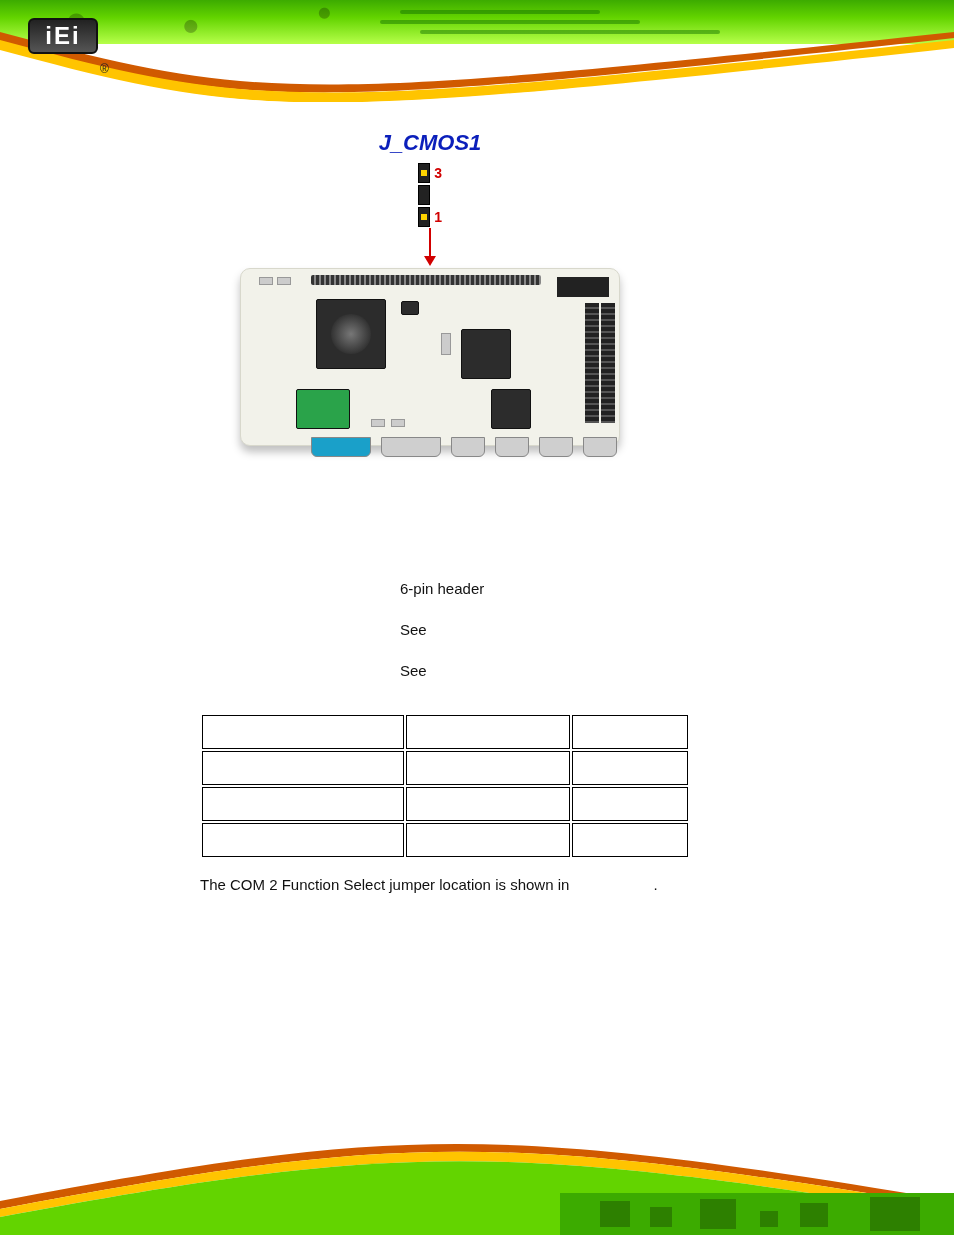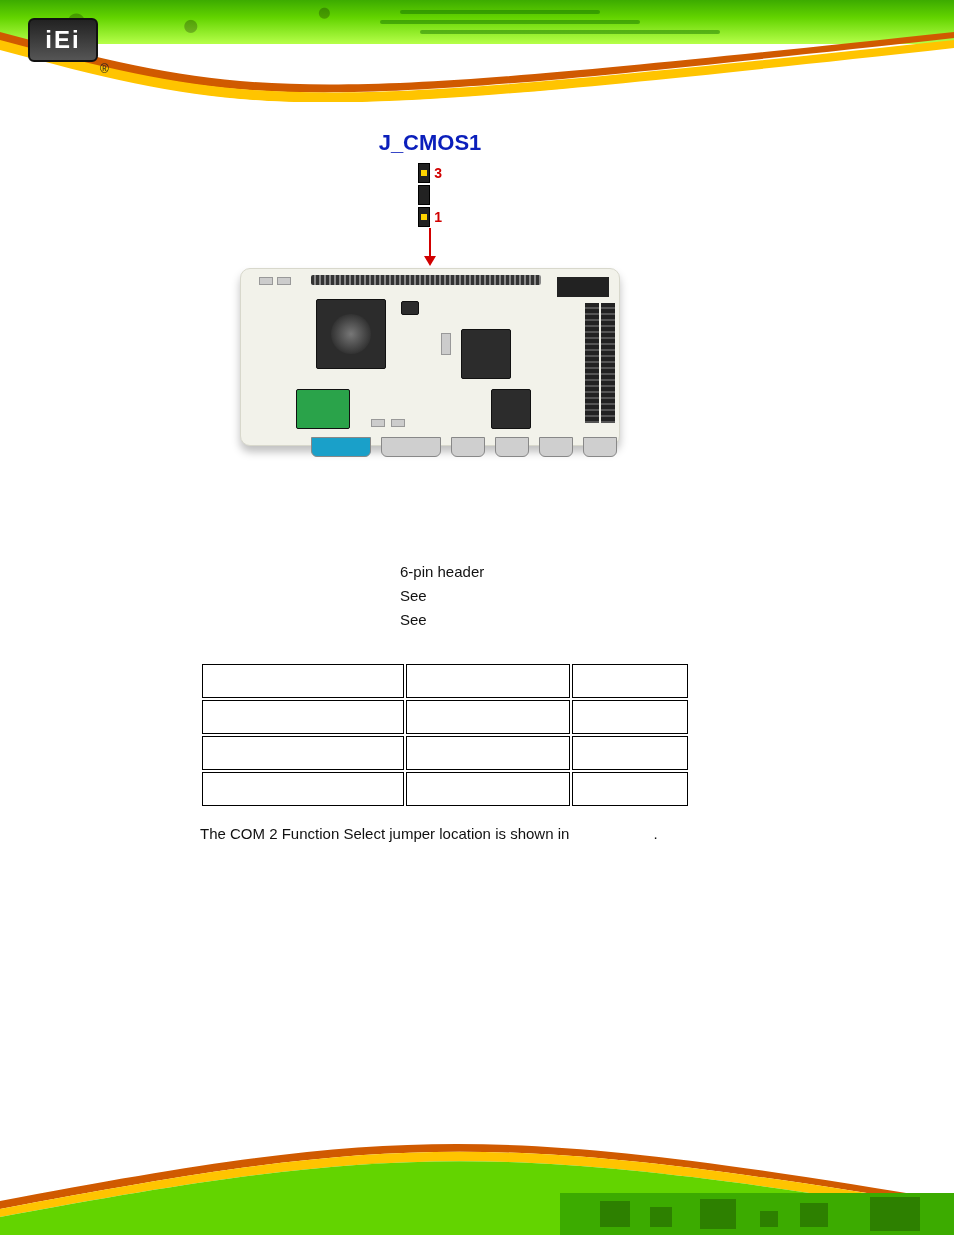--- a/index.html
+++ b/index.html
@@ -12,29 +12,29 @@
     background: linear-gradient(180deg,#3cab00 0%, #63d400 40%, #b6ff4a 100%); overflow:hidden; }
   .trace { position:absolute; height:4px; background:#0d6b00; opacity:.45; border-radius:2px; }
   .top-green::before{content:"";position:absolute;inset:0;background:
     radial-gradient(circle at 8% 50%, rgba(0,0,0,.25) 0 8px, transparent 9px),
     radial-gradient(circle at 20% 60%, rgba(0,0,0,.25) 0 6px, transparent 7px),
     radial-gradient(circle at 34% 30%, rgba(0,0,0,.25) 0 5px, transparent 6px);
   }
   .swoosh { position:absolute; top:32px; left:0; width:100%; height:70px; }
   .swoosh svg { width:100%; height:100%; display:block; }
   .logo-block { position:absolute; top:18px; left:28px; display:flex; align-items:center; gap:6px; z-index:5; }
-  .logo-box { width:70px; height:44px; background:
+  .logo-box { width:70px; height:36px; background:
       linear-gradient(180deg,#222 0%,#555 100%); border-radius:6px; display:flex; align-items:center; justify-content:center; color:#fff; font-weight:900; font-size:24px; letter-spacing:2px; border:2px solid #111; }
   .reg { position:absolute; top:62px; left:100px; font-size:12px; color:#222; }
   .brand { position:absolute; top:50px; left:118px; font-size:24px; font-weight:900;
     color:#4a4a4a; text-shadow:1px 1px 0 #cfcfcf, -1px -1px 0 #f0f0f0; letter-spacing:1px; }
 
   
   .figure { position:absolute; top:130px; left:190px; width:480px; text-align:center; }
-  .callout { font-weight:800; color:#0b1fbb; font-size:22px; }
+  .callout { font-weight:800; font-style:italic; color:#0b1fbb; font-size:22px; }
   .jumper { margin:6px auto 0; width:24px; }
   .jumper .pin { width:20px; height:20px; background:#222; border:1px solid #000; margin:1px auto; display:flex; align-items:center; justify-content:center; }
   .jumper .pin span { width:6px; height:6px; background:#ffd400; display:block; }
   .pinnum { color:#d10000; font-weight:900; font-size:14px; margin-left:4px; }
   .jumper-row { display:flex; align-items:center; justify-content:center; }
   .redline { width:2px; height:36px; background:#d10000; margin:0 auto; position:relative; }
   .redline::after{content:"";position:absolute;bottom:-2px;left:-5px;border-left:6px solid transparent;border-right:6px solid transparent;border-top:10px solid #d10000;}
 
   .board { margin:4px auto 0; width:380px; height:178px; border-radius:10px; background:#f2f2ea; border:1px solid #d8d8cc; position:relative; box-shadow: 0 6px 8px rgba(0,0,0,.25); }
   .board .edge-top { position:absolute; top:6px; left:70px; width:230px; height:10px; background:repeating-linear-gradient(90deg,#333 0 3px,#888 3px 5px); border-radius:2px; }
@@ -49,21 +49,21 @@
   .hdr.h1{ top:8px; right:10px; width:52px; height:20px; }
   .hdr.h2{ top:34px; right:4px; width:14px; height:120px; background:repeating-linear-gradient(180deg,#222 0 4px,#555 4px 6px); }
   .hdr.h3{ top:34px; right:20px; width:14px; height:120px; background:repeating-linear-gradient(180deg,#222 0 4px,#555 4px 6px); }
   .conns { position:absolute; bottom:-12px; left:70px; display:flex; gap:10px; }
   .conn { width:34px; height:20px; background:#cfcfcf; border:1px solid #888; border-radius:0 0 6px 6px; }
   .conn.wide{ width:60px; }
   .sm { position:absolute; width:14px; height:8px; background:#ccc; border:1px solid #999; }
 
   
   .content { position:absolute; top:560px; left:200px; width:650px; font-size:15px; line-height:1.6; color:#111; }
-  .kv { display:flex; margin:0 0; }
+  .kv { display:flex; margin:17px 0; }
   .kv .v { margin-left:200px; }
   .kv-block { margin-bottom:30px; }
   .para { margin: 14px 0 18px; }
 
   table.sel { border-collapse:separate; border-spacing:2px; width:490px; }
   table.sel th, table.sel td { background:#fff; height:34px; border:1.5px solid #000; }
   table.sel th { width:210px; }
   table.sel td.c2 { width:170px; }
   table.sel td.c3 { width:120px; }
 

